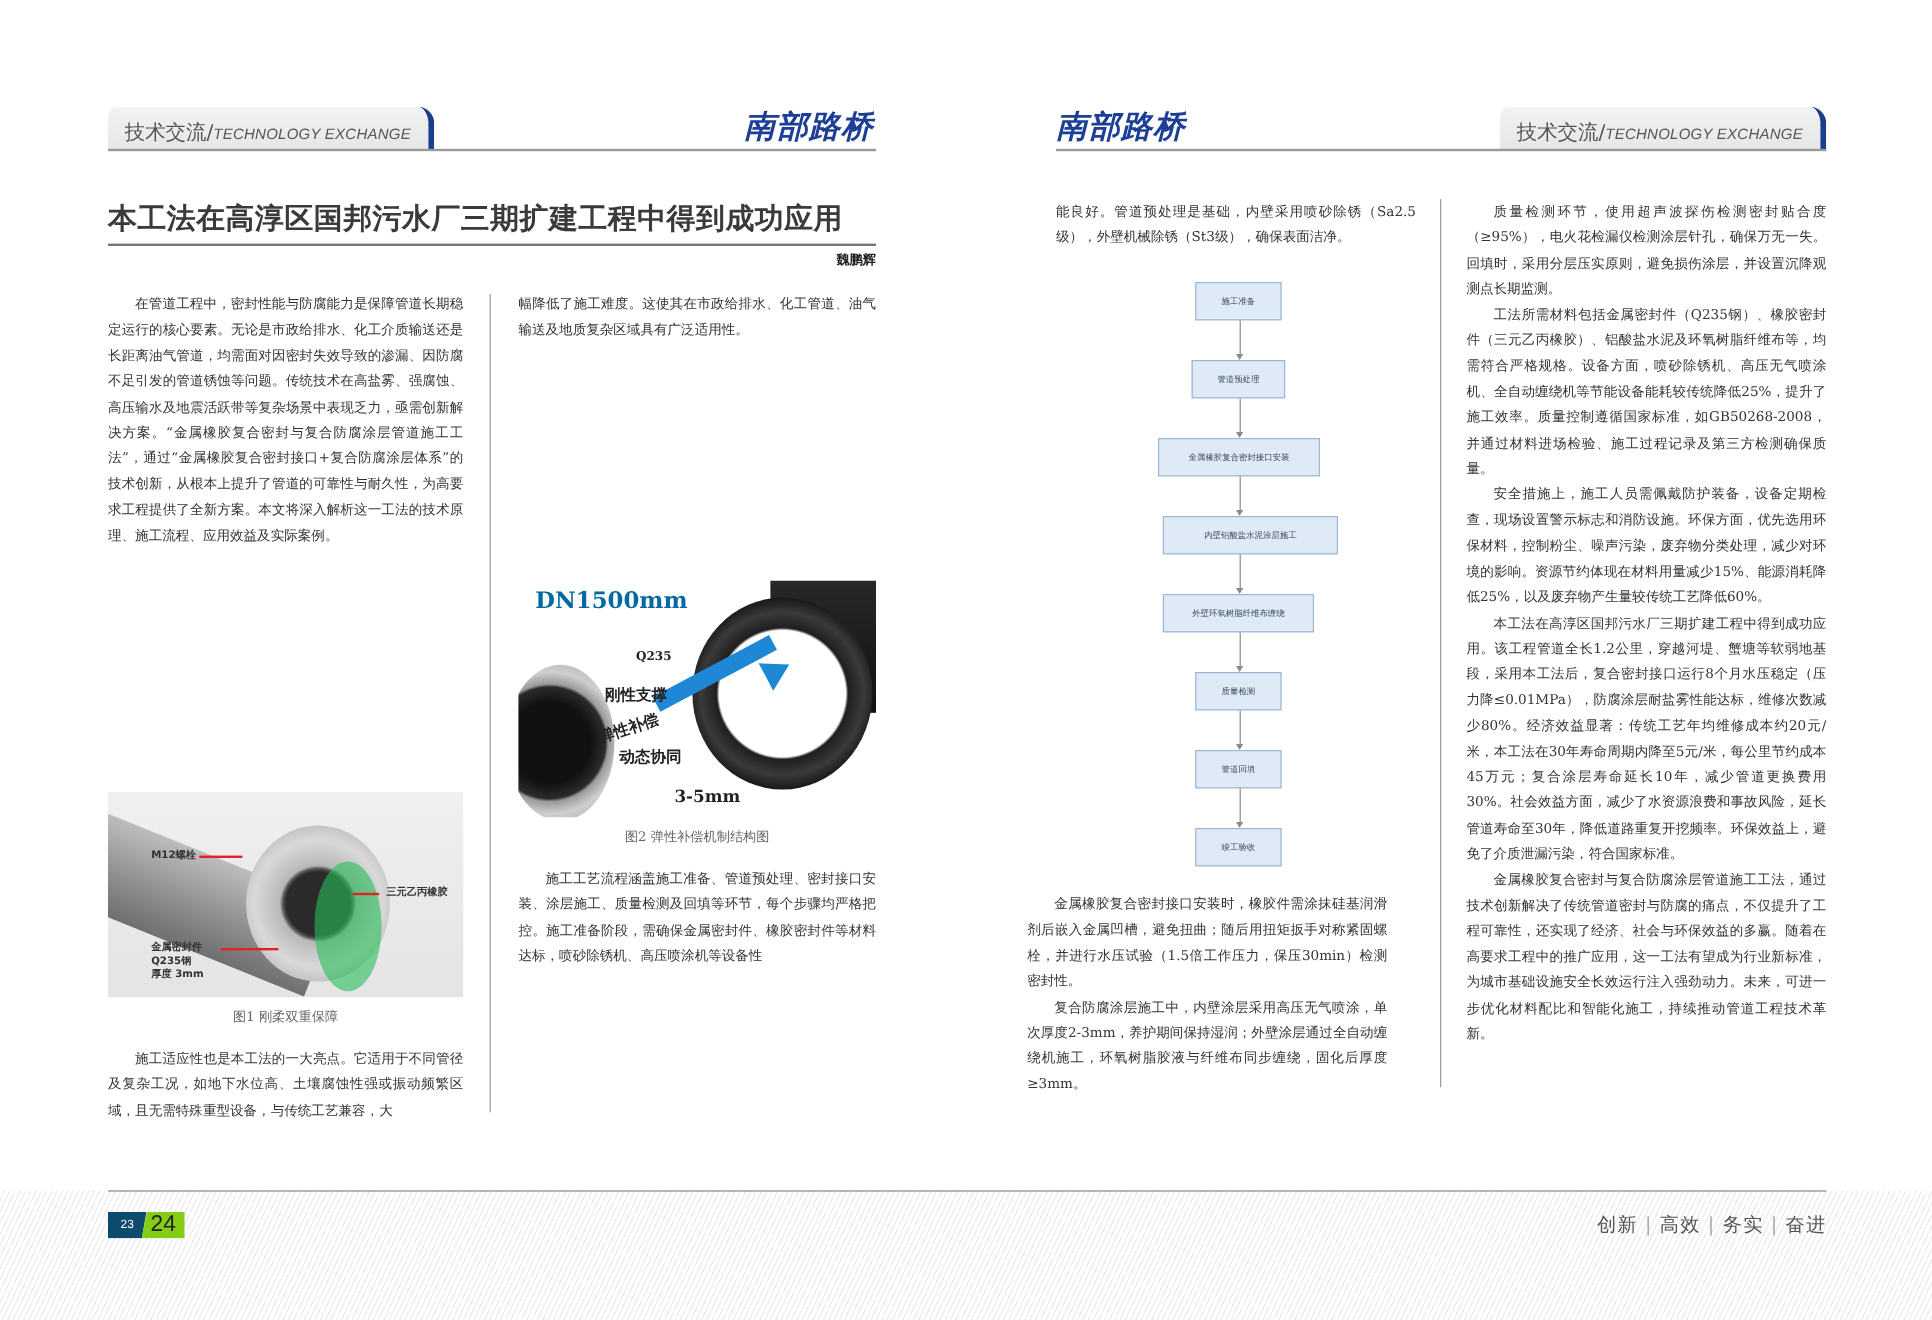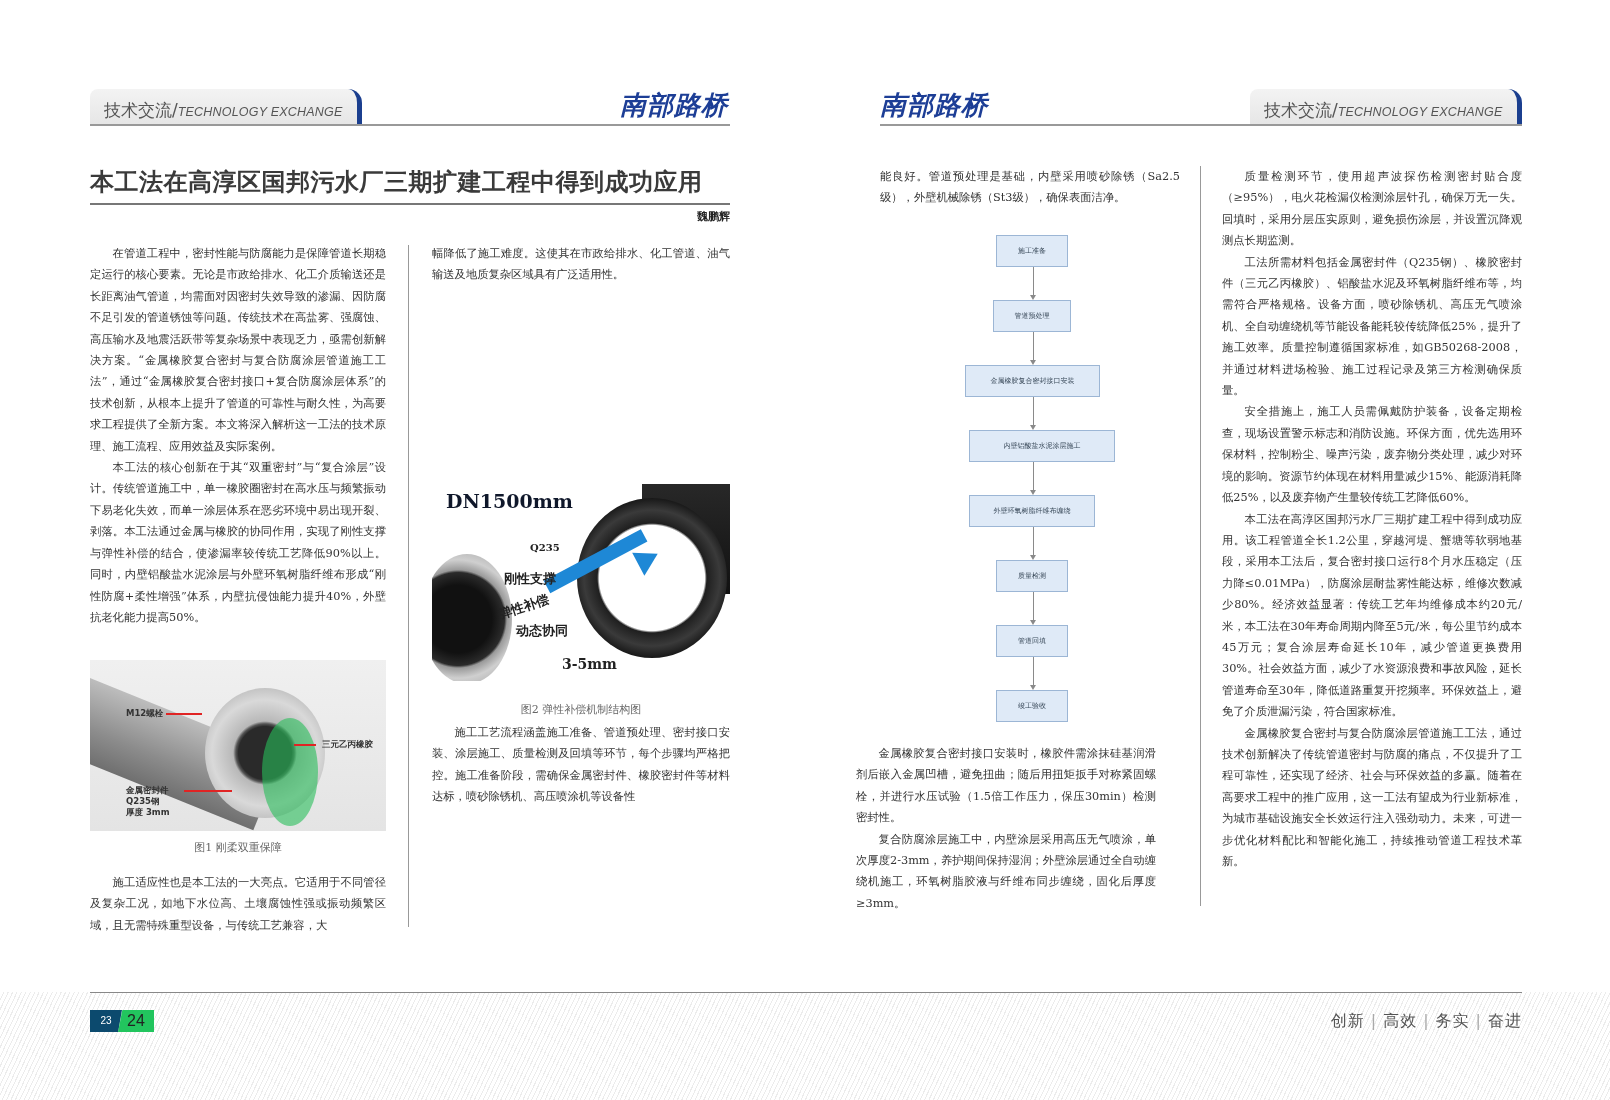--- a/index.html
+++ b/index.html
@@ -24,41 +24,41 @@
   .caption { position:absolute; font-size:11px; color:#666; text-align:center; }
   
   .fig1 { position:absolute; left:90px; top:660px; width:296px; height:171px; background:linear-gradient(#f0f0f0,#e4e4e4); overflow:hidden; }
   .pipe1 { position:absolute; left:-20px; top:10px; width:230px; height:80px; background:linear-gradient(#bdbdbd,#8c8c8c 60%,#6f6f6f); transform:rotate(22deg); transform-origin:left top; }
   .flange1 { position:absolute; left:115px; top:28px; width:120px; height:130px; border-radius:50%; background:radial-gradient(circle,#2a2a2a 30%,#555 33%,#b8b8b8 36%,#d9d9d9 60%,#9a9a9a 100%); }
   .green1 { position:absolute; left:172px; top:58px; width:56px; height:108px; border-radius:50%; background:rgba(40,190,90,0.6); }
   .lbl { position:absolute; font-family:"DejaVu Sans", sans-serif; font-weight:bold; font-size:8.5px; color:#333; line-height:11px; }
   .redline { position:absolute; height:2px; background:#e02424; }
   
   .fig2 { position:absolute; left:432px; top:484px; width:298px; height:197px; background:#fff; overflow:hidden; }
-  .dn { position:absolute; left:14px; top:6px; font-family:"DejaVu Serif", serif; font-weight:bold; font-size:19px; color:#0f172a; }
+  .dn { position:absolute; left:14px; top:6px; font-family:"DejaVu Serif", serif; font-weight:bold; font-size:19px; color:#0369a1; }
   .pipeL { position:absolute; left:-10px; top:70px; width:90px; height:130px; border-radius:50%; background:radial-gradient(circle at 40% 50%,#111 40%,#2b2b2b 55%,#9a9a9a 58%,#cfcfcf 70%,#9a9a9a 100%); }
   .pipeR { position:absolute; left:210px; top:-10px; width:110px; height:120px; background:linear-gradient(#2a2a2a,#111); }
   .ringR { position:absolute; left:145px; top:14px; width:150px; height:160px; border-radius:50%; background:radial-gradient(circle,#fff 48%,#1f1f1f 50%,#3a3a3a 62%,#111 75%,#222 100%); }
   .arrow-blue { position:absolute; left:115px; top:96px; width:110px; height:14px; background:#1e88d6; transform:rotate(-28deg); transform-origin:left center; }
   .arrow-head { position:absolute; left:205px; top:62px; width:0; height:0; border-left:22px solid #1e88d6; border-top:13px solid transparent; border-bottom:13px solid transparent; transform:rotate(-28deg); }
   .lbl2 { position:absolute; font-family:"DejaVu Serif", serif; font-weight:bold; color:#222; }
   
   .flow-box { position:absolute; background:#dfeaf7; border:1px solid #9cb6d5; box-sizing:border-box; font-family:"DejaVu Sans", sans-serif;
               font-size:7px; color:#3a4a5a; display:flex; align-items:center; justify-content:center; }
   .flow-line { position:absolute; width:1px; background:#8a8a8a; left:1033px; }
   .flow-arrow { position:absolute; left:1030px; width:0; height:0; border-left:3.5px solid transparent; border-right:3.5px solid transparent; border-top:5px solid #8a8a8a; }
   
   .footer-bg { position:absolute; left:0; top:992px; width:1610px; height:108px;
                background:repeating-linear-gradient(115deg,#ffffff 0px,#ffffff 3px,#ececec 3px,#ececec 4px); }
   .footer-line { position:absolute; left:90px; top:992px; width:1432px; height:1px; background:#888; }
   .pg-left { position:absolute; left:90px; top:1010px; width:32px; height:22px; background:#0c4a6e; color:#fff;
              font-family:"Liberation Sans", sans-serif; font-size:10px; line-height:22px; text-align:center;
              clip-path:polygon(0 0,100% 0,88% 100%,0 100%); }
-  .pg-right { position:absolute; left:118px; top:1010px; width:36px; height:22px; background:#22c55e; color:#222;
-              font-family:"Liberation Sans", sans-serif; font-size:16px; line-height:22px; text-align:center;
+  .pg-right { position:absolute; left:118px; top:1010px; width:36px; height:22px; background:#84cc16; color:#222;
+              font-family:"Liberation Sans", sans-serif; font-size:19px; line-height:22px; text-align:center;
               clip-path:polygon(12% 0,100% 0,100% 100%,0 100%); }
   .slogan { position:absolute; right:88px; top:1011px; font-family:"DejaVu Sans", sans-serif; font-size:16px; color:#555; letter-spacing:1px; }
   .slogan .sep { color:#aaa; margin:0 6px; }
 </style>
 </head>
 <body>
 
 <div class="hdr-tab left">
   <span class="zh">技术交流</span><span class="zh">/</span><span class="en">TECHNOLOGY EXCHANGE</span>
 </div>
@@ -70,21 +70,20 @@
   <span class="zh">技术交流</span><span class="zh">/</span><span class="en">TECHNOLOGY EXCHANGE</span>
 </div>
 <div class="hdr-line" style="left:880px; top:124px; width:642px;"></div>
 
 <div class="title">本工法在高淳区国邦污水厂三期扩建工程中得到成功应用</div>
 <div class="title-line"></div>
 <div class="author">魏鹏辉</div>
 
 <div class="col" style="left:90px; top:243px; width:296px;">
   <p>在管道工程中，密封性能与防腐能力是保障管道长期稳定运行的核心要素。无论是市政给排水、化工介质输送还是长距离油气管道，均需面对因密封失效导致的渗漏、因防腐不足引发的管道锈蚀等问题。传统技术在高盐雾、强腐蚀、高压输水及地震活跃带等复杂场景中表现乏力，亟需创新解决方案。“金属橡胶复合密封与复合防腐涂层管道施工工法”，通过“金属橡胶复合密封接口+复合防腐涂层体系”的技术创新，从根本上提升了管道的可靠性与耐久性，为高要求工程提供了全新方案。本文将深入解析这一工法的技术原理、施工流程、应用效益及实际案例。</p>
-  <p>本工法的核心创新在于其“双重密封”与“复合涂层”设计。传统管道施工中，单一橡胶圈密封在高水压与频繁振动下易老化失效，而单一涂层体系在恶劣环境中易出现开裂、剥落。本工法通过金属与橡胶的协同作用，实现了刚性支撑与弹性补偿的结合，使渗漏率较传统工艺降低90%以上。同时，内壁铝酸盐水泥涂层与外壁环氧树脂纤维布形成“刚性防腐+柔性增强”体系，内壁抗侵蚀能力提升40%，外壁抗老化能力提高50%。</p>
 </div>
 
 <div class="fig1">
   <div class="pipe1"></div>
   <div class="flange1"></div>
   <div class="green1"></div>
   <div class="lbl" style="left:36px; top:48px;">M12螺栓</div>
   <div class="redline" style="left:76px; top:53px; width:36px;"></div>
   <div class="redline" style="left:204px; top:84px; width:22px;"></div>
   <div class="lbl" style="left:232px; top:79px;">三元乙丙橡胶</div>
@@ -111,21 +110,21 @@
   <div class="ringR"></div>
   <div class="pipeL"></div>
   <div class="arrow-blue"></div>
   <div class="arrow-head"></div>
   <div class="lbl2" style="left:98px; top:58px; font-size:10px;">Q235</div>
   <div class="lbl2" style="left:72px; top:86px; font-size:13px;">刚性支撑</div>
   <div class="lbl2" style="left:66px; top:114px; font-size:13px; transform:rotate(-18deg);">弹性补偿</div>
   <div class="lbl2" style="left:84px; top:138px; font-size:13px;">动态协同</div>
   <div class="lbl2" style="left:130px; top:172px; font-size:14px;">3-5mm</div>
 </div>
-<div class="caption" style="left:432px; top:690px; width:298px;margin-top:12px;">图2 弹性补偿机制结构图</div>
+<div class="caption" style="left:432px; top:690px; width:298px;">图2 弹性补偿机制结构图</div>
 
 <div class="col" style="left:432px; top:722px; width:298px;">
   <p>施工工艺流程涵盖施工准备、管道预处理、密封接口安装、涂层施工、质量检测及回填等环节，每个步骤均严格把控。施工准备阶段，需确保金属密封件、橡胶密封件等材料达标，喷砂除锈机、高压喷涂机等设备性</p>
 </div>
 
 <div class="col" style="left:880px; top:166px; width:300px;">
   <p class="noind">能良好。管道预处理是基础，内壁采用喷砂除锈（Sa2.5级），外壁机械除锈（St3级），确保表面洁净。</p>
 </div>
 
 <div>

